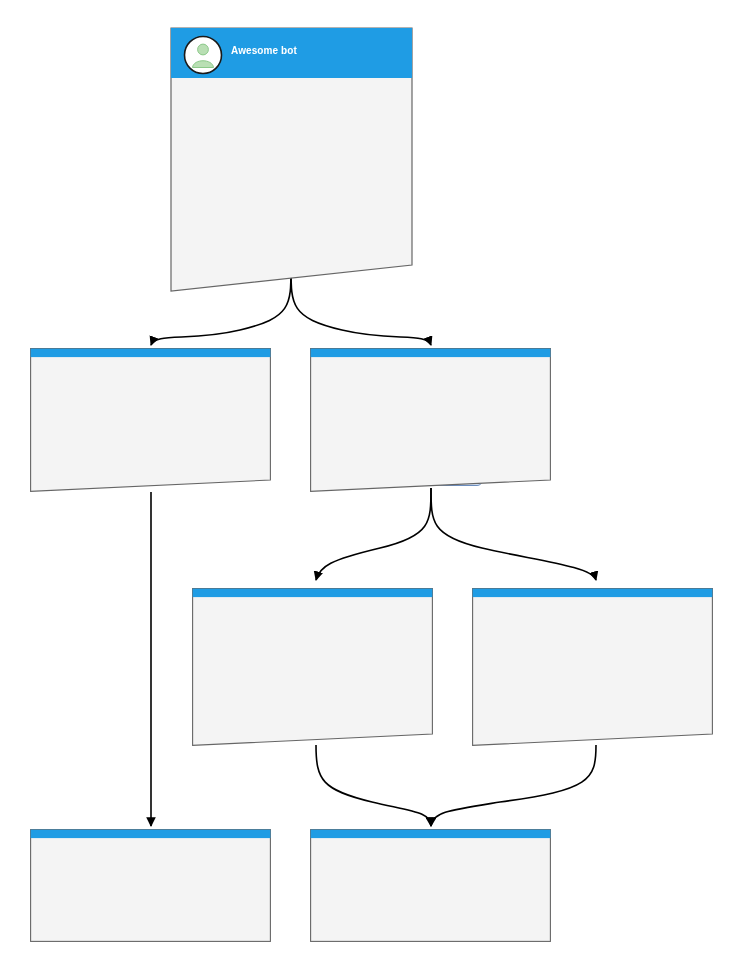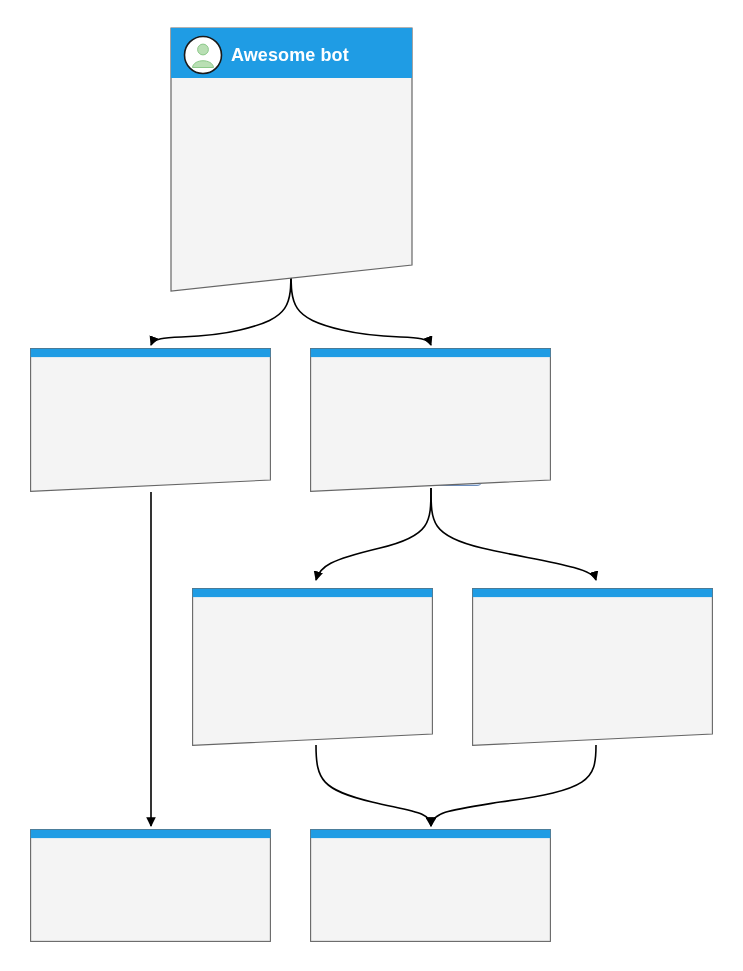--- a/index.html
+++ b/index.html
@@ -37,21 +37,21 @@
     position: absolute;
     inset: 0;
     width: 100%;
     height: 100%;
     z-index: 1;
   }
   .node-title {
     position: absolute;
     z-index: 4;
     color: #ffffff;
-    font-size: 18px;
+    font-size: 10px;
     font-weight: bold;
     letter-spacing: 0.1px;
     white-space: nowrap;
   }
   .avatar {
     position: absolute;
     z-index: 4;
   }
   .bubbles {
     position: absolute;

